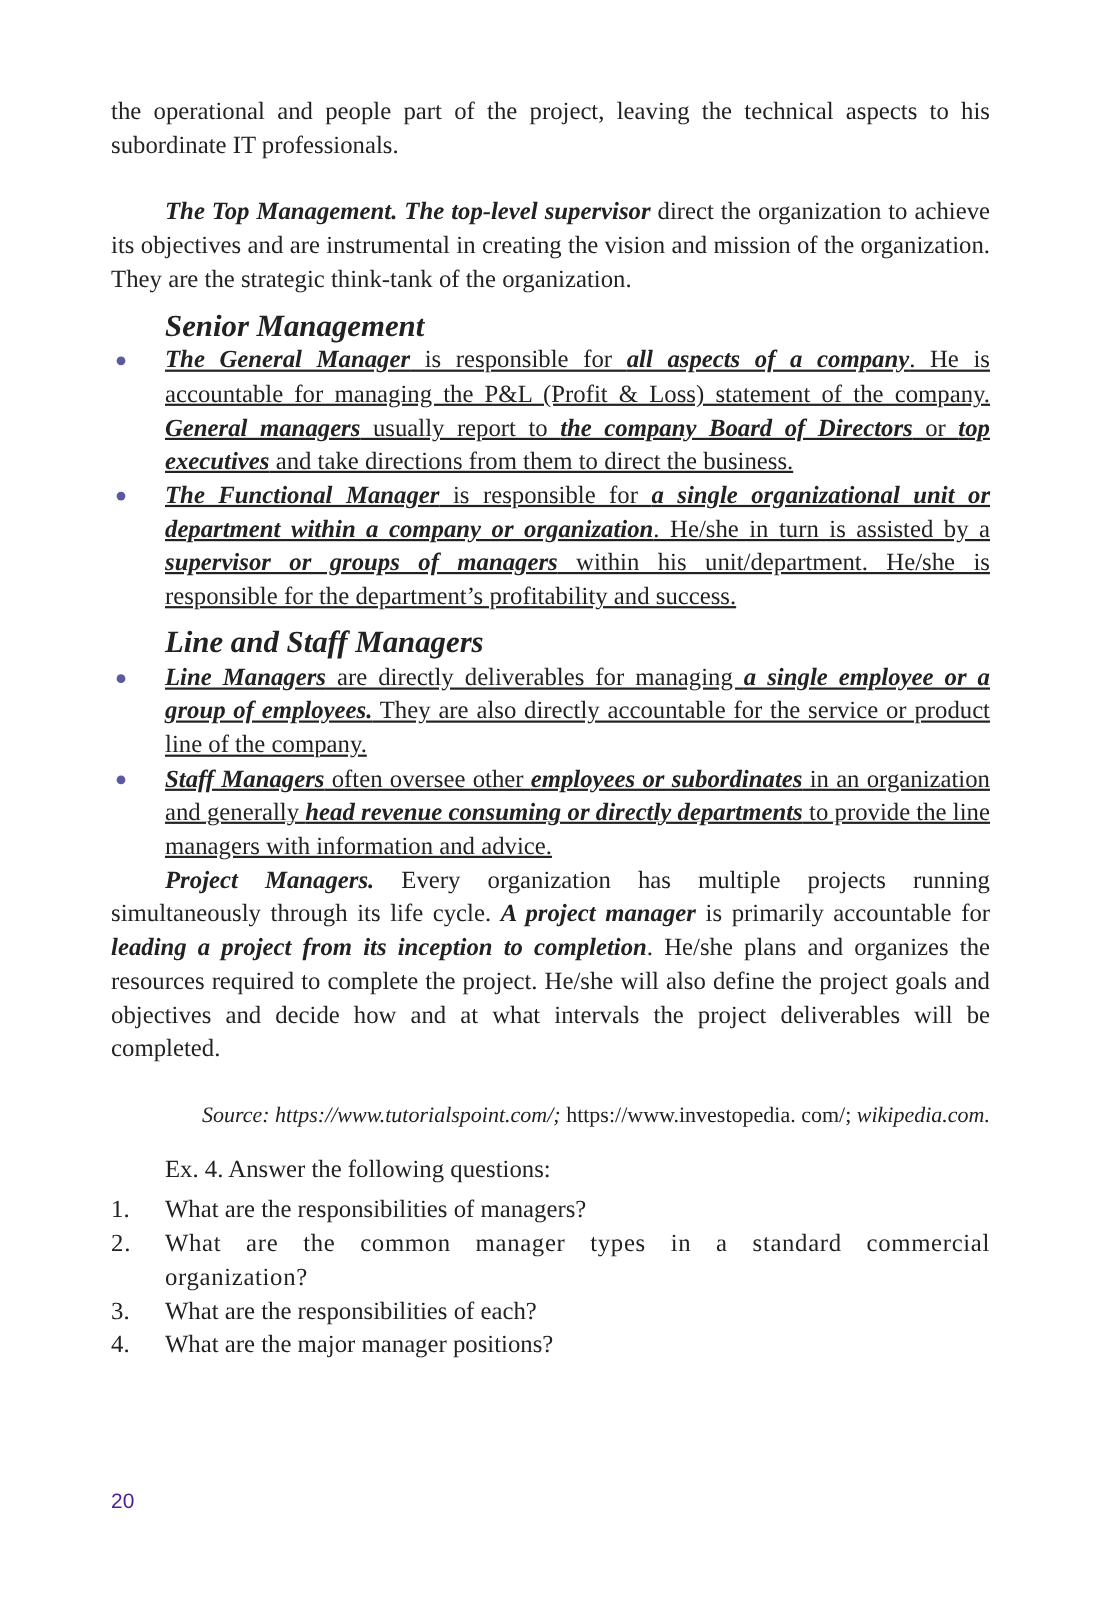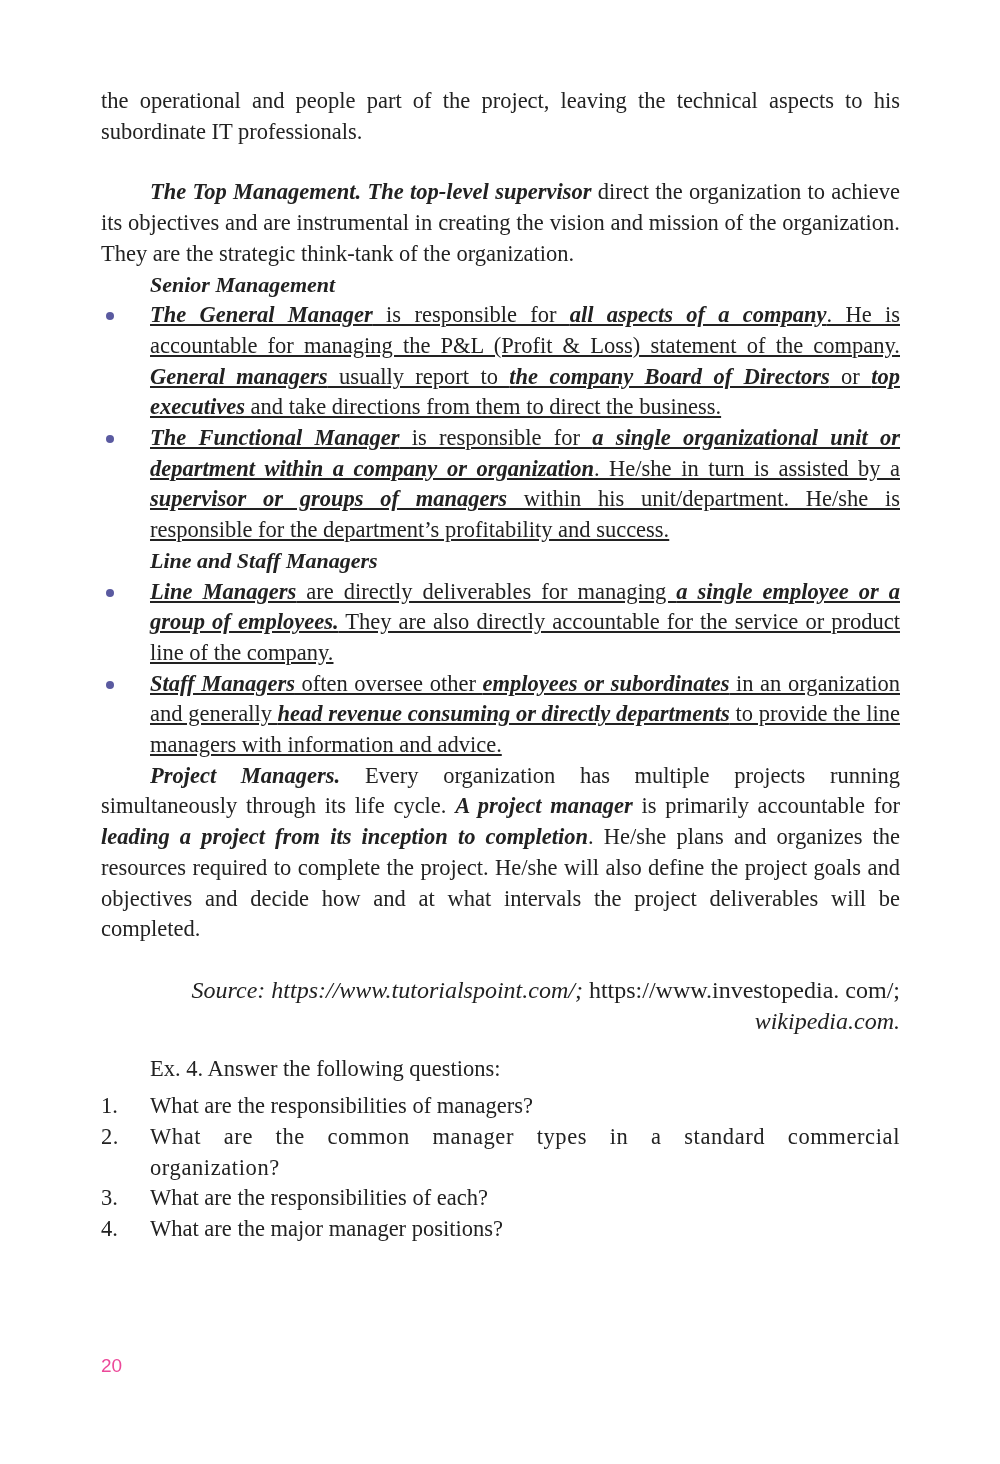--- a/index.html
+++ b/index.html
@@ -4,39 +4,39 @@
 <style>
   html, body { margin: 0; padding: 0; background: #ffffff; }
   body {
     width: 1000px; height: 1464px; position: relative; overflow: hidden;
     font-family: "Liberation Serif", "DejaVu Serif", serif;
     color: #222;
   }
   .page { position: absolute; left: 101px; top: 86px; width: 799px; }
   p, .line-block { margin: 0; font-size: 22.5px; line-height: 30.7px; text-align: justify; }
   .indent { text-indent: 49px; }
-  .sub { padding-left: 49px; font-weight: bold; font-style: italic; font-size: 22px; line-height: 30.7px; }
+  .sub { padding-left: 49px; font-weight: bold; font-style: italic; font-size: 28px; line-height: 30.7px; margin-top: 12px; }
   .bi { font-weight: bold; font-style: italic; }
   .it { font-style: italic; }
   .gap { height: 30px; }
   ul.bullets { list-style: none; margin: 0; padding: 0; text-decoration: underline; }
   ul.bullets li { position: relative; padding-left: 49px; font-size: 22.5px; line-height: 30.7px; text-align: justify; }
   ul.bullets li .dot {
     position: absolute; left: 5px; top: 12px; width: 8px; height: 8px; border-radius: 50%;
     background: #5a5aa0;
   }
-  .source { text-align: right; font-size: 24px; line-height: 30.7px; margin-top: 30px; }
+  .source { text-align: right; font-size: 20px; line-height: 30.7px; margin-top: 30px; }
   .ex-title { padding-left: 49px; font-weight: normal; font-size: 22.5px; line-height: 30.7px; margin-top: 18px; margin-bottom: 6px; }
   ol.questions { list-style: none; margin: 0; padding: 0; }
   ol.questions li { position: relative; padding-left: 49px; font-size: 22.5px; line-height: 30.7px; text-align: justify; }
   ol.questions li.wide { letter-spacing: 0.6px; word-spacing: 4px; }
   ol.questions li .num { position: absolute; left: 0; top: 0; }
   .page-number {
     position: absolute; left: 101px; top: 1355px;
-    font-family: "Liberation Sans", "DejaVu Sans", sans-serif; font-size: 19px; color: #ec4899;
+    font-family: "Liberation Sans", "DejaVu Sans", sans-serif; font-size: 19px; color: #4c1d95;
   }
 </style>
 </head>
 <body>
 
 <div class="page">
 
   <p>
     <span>the operational and people part of the project, leaving the technical aspects to his subordinate IT professionals.</span>
   </p>

